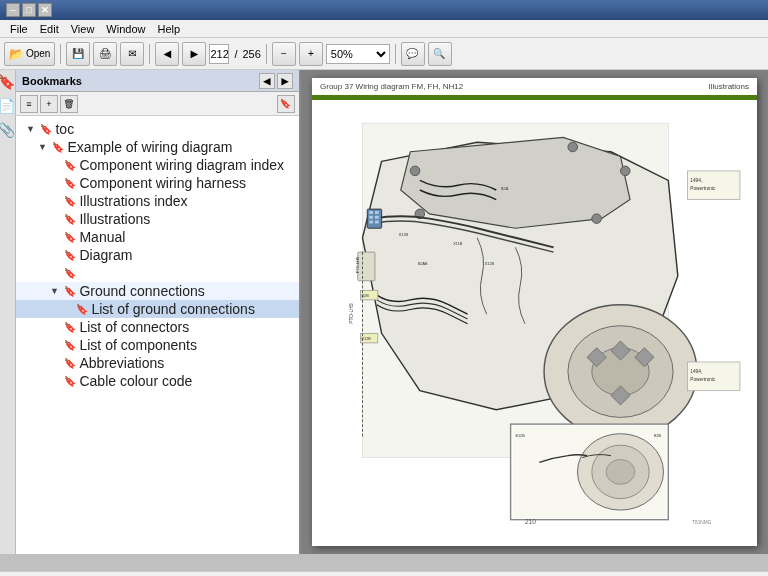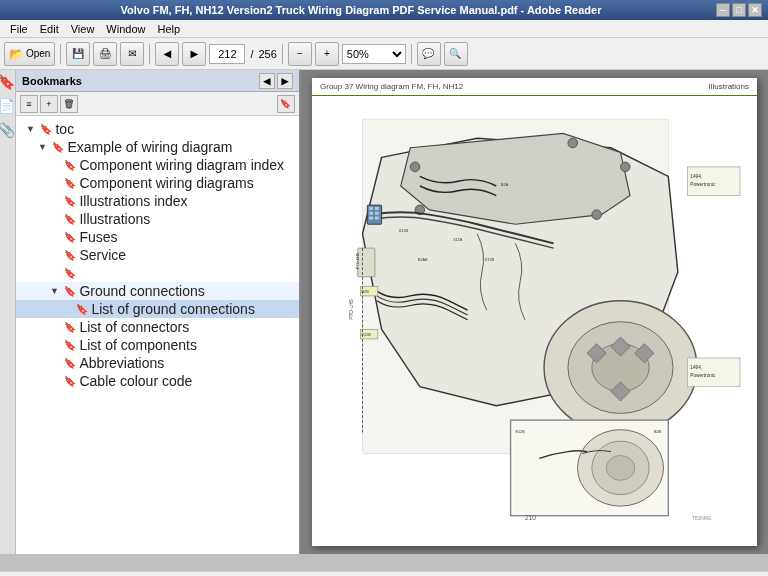--- a/index.html
+++ b/index.html
@@ -161,21 +161,21 @@
       position: relative;
       overflow: hidden;
     }
 
     .pdf-header {
       display: flex;
       justify-content: space-between;
       padding: 4px 8px;
       font-size: 8px;
       color: #444;
-      border-bottom: 1px solid #4d7c0f;
+      border-bottom: 5px solid #4d7c0f;
     }
 
     .pdf-content {
       padding: 4px;
       display: flex;
       flex-direction: column;
       height: calc(100% - 30px);
     }
 
     
@@ -188,21 +188,20 @@
       padding: 0 8px;
       font-size: 10px;
       color: #333;
       margin-top: 17px;
     }
   </style>
 </head>
 <body>
 
 <div id="title-bar">
-  <span>Volvo FM, FH, NH12 Version2 Truck Wiring Diagram PDF Service Manual.pdf - Adobe Reader</span>
   <div class="title-controls">
     <div class="title-btn">─</div>
     <div class="title-btn">□</div>
     <div class="title-btn">✕</div>
   </div>
 </div>
 
 <div id="menu-bar">
   <div class="menu-item">File</div>
   <div class="menu-item">Edit</div>
@@ -216,21 +215,21 @@
     <span style="color:#4a6fa5; font-weight:bold; font-size:12px;">📂</span>
     <span style="margin-left:2px;">Open</span>
   </div>
   <div class="tb-separator"></div>
   <div class="tb-btn">💾</div>
   <div class="tb-btn">🖨</div>
   <div class="tb-btn">✉</div>
   <div class="tb-separator"></div>
   <div class="tb-btn">◀</div>
   <div class="tb-btn">▶</div>
-  <input class="tb-input" style="width: 36px;" value="212">
+  <input class="tb-input" style="width: 20px;" value="212">
   <span style="margin:0 2px;">/</span>
   <span>256</span>
   <div class="tb-separator"></div>
   <div class="tb-btn">−</div>
   <div class="tb-btn">+</div>
   <select class="tb-select" style="width:64px;">
     <option>50%</option>
     <option>75%</option>
     <option>100%</option>
   </select>
@@ -279,45 +278,45 @@
 
       <div class="tree-item tree-indent-3">
         <span class="expand-icon" style="color:transparent;">▷</span>
         <span class="bm-icon">🔖</span>
         <span class="bm-label">Component wiring diagram index</span>
       </div>
 
       <div class="tree-item tree-indent-3">
         <span class="expand-icon" style="color:transparent;">▷</span>
         <span class="bm-icon">🔖</span>
-        <span class="bm-label">Component wiring diagrams</span>
+        <span class="bm-label">Component wiring harness</span>
       </div>
 
       <div class="tree-item tree-indent-3">
         <span class="expand-icon" style="color:transparent;">▷</span>
         <span class="bm-icon">🔖</span>
         <span class="bm-label">Illustrations index</span>
       </div>
 
       <div class="tree-item tree-indent-3">
         <span class="expand-icon" style="color:transparent;">▷</span>
         <span class="bm-icon">🔖</span>
         <span class="bm-label">Illustrations</span>
       </div>
 
       <div class="tree-item tree-indent-3">
         <span class="expand-icon" style="color:transparent;">▷</span>
         <span class="bm-icon">🔖</span>
-        <span class="bm-label">Fuses</span>
-      </div>
-
-      <div class="tree-item tree-indent-3">
-        <span class="expand-icon" style="color:transparent;">▷</span>
-        <span class="bm-icon">🔖</span>
-        <span class="bm-label">Service</span>
+        <span class="bm-label">Manual</span>
+      </div>
+
+      <div class="tree-item tree-indent-3">
+        <span class="expand-icon" style="color:transparent;">▷</span>
+        <span class="bm-icon">🔖</span>
+        <span class="bm-label">Diagram</span>
       </div>
 
       <div class="tree-item tree-indent-3">
         <span class="expand-icon" style="color:transparent;">▷</span>
         <span class="bm-icon">🔖</span>
       </div>
 
       <div class="tree-item tree-indent-3 expanded-header">
         <span class="expand-icon">▼</span>
         <span class="bm-icon">🔖</span>

